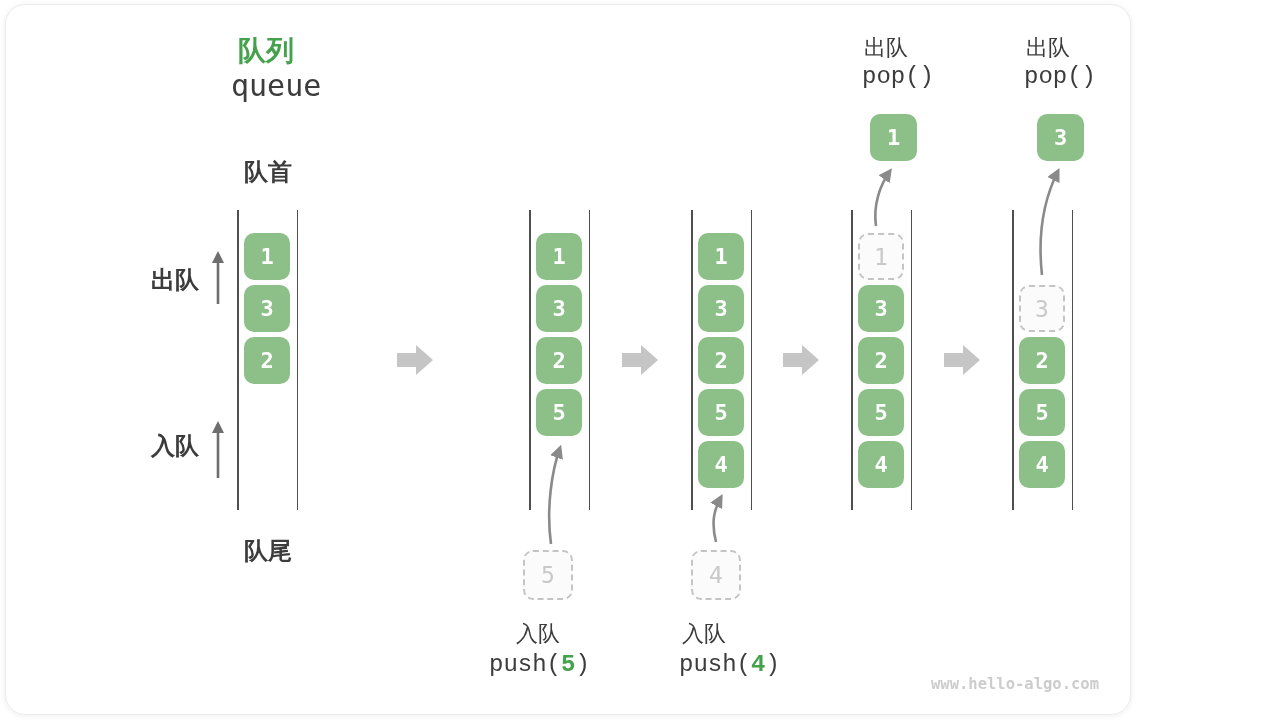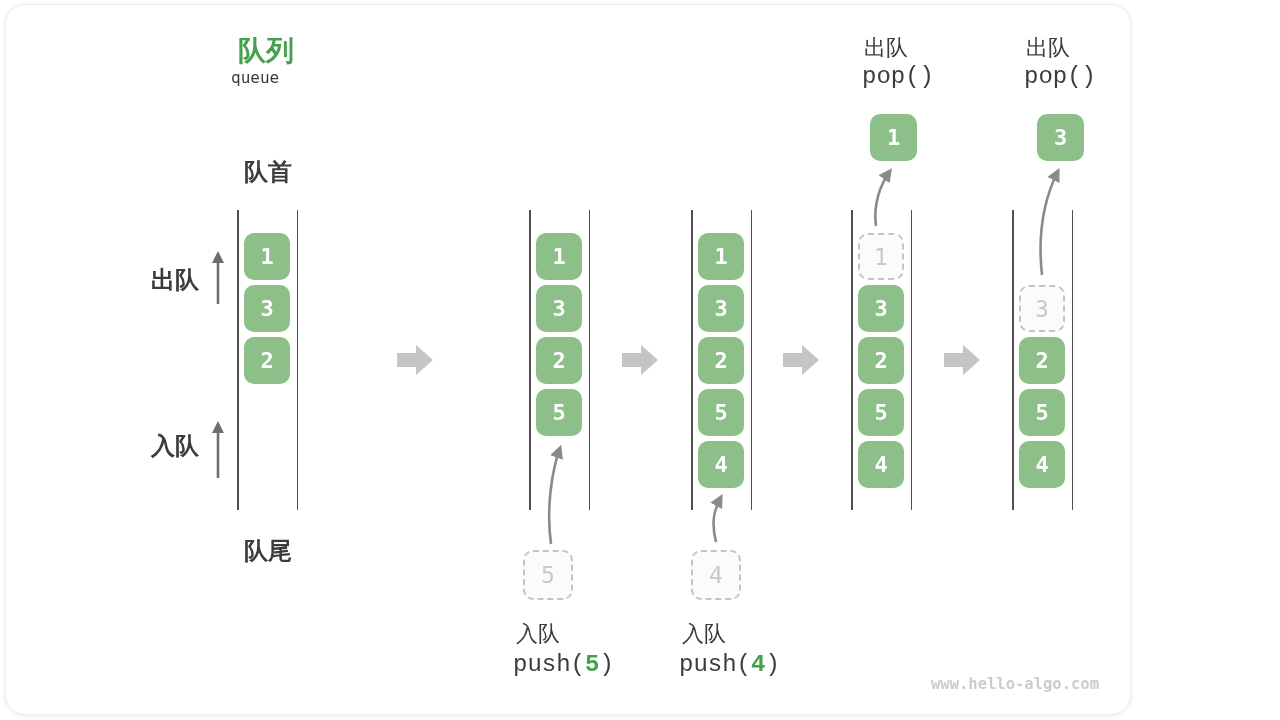--- a/index.html
+++ b/index.html
@@ -4,21 +4,21 @@
 <style>
   html,body{margin:0;padding:0;background:#fff;}
   .canvas{position:relative;width:1136px;height:720px;overflow:hidden;
           font-family:"Liberation Sans","DejaVu Sans",sans-serif;}
   .card{position:absolute;left:5px;top:4px;right:5px;bottom:5px;background:#fff;
         border-radius:20px;border:1px solid #ececec;box-shadow:0 1px 6px rgba(0,0,0,.07);}
   .overlay{position:absolute;left:0;top:0;pointer-events:none;}
 
   .txt{position:absolute;color:#3c3c3c;white-space:nowrap;}
   .title-zh{font-size:28px;font-weight:bold;color:var(--accent);}
-  .title-en{font-family:"DejaVu Sans Mono","Liberation Mono",monospace;font-size:16px;}
+  .title-en{font-family:"DejaVu Sans Mono","Liberation Mono",monospace;font-size:30px;}
   .lbl-bold{font-size:24px;font-weight:bold;}
   .op-zh{font-size:22px;font-weight:500;}
   .op-code{font-family:Liberation Mono, monospace;font-size:24px;}
   .op-arg{color:var(--accent);font-weight:bold;}
 
   .queue-col{position:absolute;top:210px;width:61px;height:300px;}
   .wall{position:absolute;top:0;bottom:0;width:1.5px;background:#4f4f4f;}
   .wall.l{left:0;} .wall.r{right:0;}
 
   .item{position:absolute;left:7px;width:46px;height:47px;border-radius:10px;
@@ -70,21 +70,21 @@
   <div class="txt lbl-bold" style="left:244px;top:535px">队尾</div>
   <div class="txt lbl-bold" style="left:151px;top:264px">出队</div>
   <div class="txt lbl-bold" style="left:151px;top:430px">入队</div>
 
   <div class="txt op-zh" style="left:864px;top:33px">出队</div>
   <div class="txt op-code" style="left:862px;top:63px">pop()</div>
   <div class="txt op-zh" style="left:1026px;top:33px">出队</div>
   <div class="txt op-code" style="left:1024px;top:63px">pop()</div>
 
   <div class="txt op-zh" style="left:516px;top:619px">入队</div>
-  <div class="txt op-code" style="left:513px;top:651px"><span>push(</span><span class="op-arg">5</span><span>)</span></div>
+  <div class="txt op-code" style="left:489px;top:651px"><span>push(</span><span class="op-arg">5</span><span>)</span></div>
   <div class="txt op-zh" style="left:682px;top:619px">入队</div>
   <div class="txt op-code" style="left:679px;top:651px"><span>push(</span><span class="op-arg">4</span><span>)</span></div>
 
   <div class="queue-col" style="left:237px">
     <div class="wall l"></div>
     <div class="wall r"></div>
   <div class="item solid" style="top: 23px;">1</div>
       <div class="item solid" style="top: 75px;">3</div>
       <div class="item solid" style="top: 127px;">2</div>
     </div>

